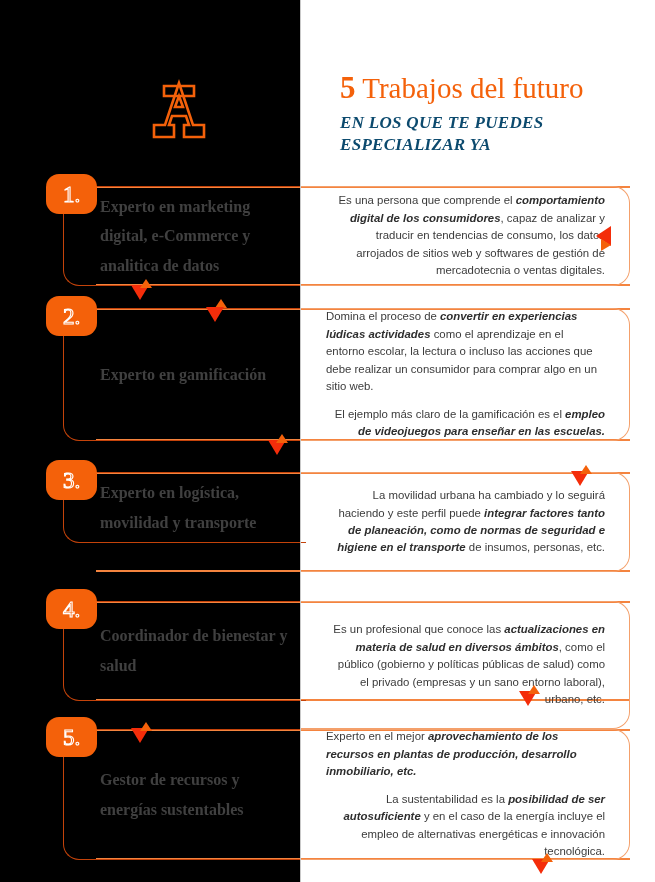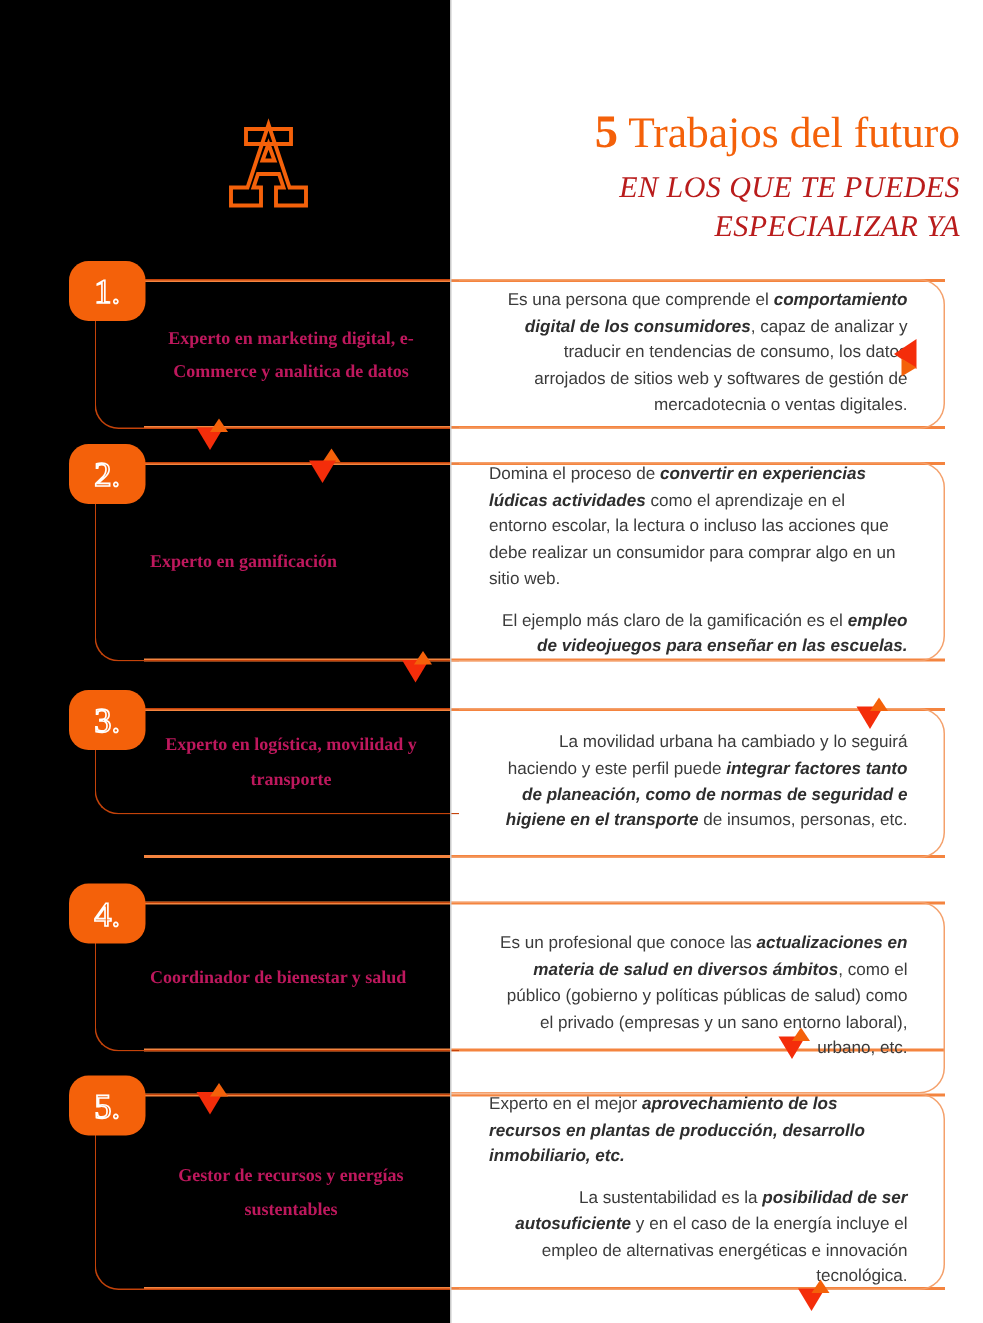--- a/index.html
+++ b/index.html
@@ -38,21 +38,20 @@
     background: #c9c9c9;
     z-index: 6;
   }
 
   
   .header {
     position: absolute;
     left: 0; top: 0;
     width: 529px; height: 178px;
     z-index: 3;
-    text-align: right;
   }
   .logo-wrap {
     position: absolute;
     left: 148px; top: 78px;
     width: 62px; height: 66px;
   }
   .title-block {
     position: absolute;
     left: 340px; top: 72px;
     width: 300px;
@@ -64,25 +63,26 @@
     line-height: 1.05;
     white-space: nowrap;
   }
   .title-num {
     font-weight: bold;
     font-size: 31px;
   }
   .title-sub {
     font-family: "Liberation Serif", serif;
     font-style: italic;
-    font-size: 20px;
-    color: #b91c1c;
+    font-size: 17px;
+    color: #0c4a6e;
     line-height: 1.32;
     margin-top: 7px;
     letter-spacing: 0.3px;
+    font-weight: bold;
   }
 
   
   .row {
     position: absolute;
     left: 0;
     width: 655px;
     z-index: 2;
   }
 
@@ -97,25 +97,24 @@
     border-top-left-radius: 16px;
     border-bottom-left-radius: 16px;
     background: transparent;
     display: flex;
     align-items: center;
     z-index: 2;
   }
   .left-card-title {
     font-family: "Liberation Serif", serif;
     font-weight: bold;
-    color: #be185d;
-    font-size: 12px;
+    color: #404040;
+    font-size: 16px;
     line-height: 1.85;
     padding: 0 18px 0 36px;
-    text-align: center;
   }
 
   
   .rail {
     position: absolute;
     height: 1.6px;
     background: #F4843F;
     z-index: 2;
   }
 

